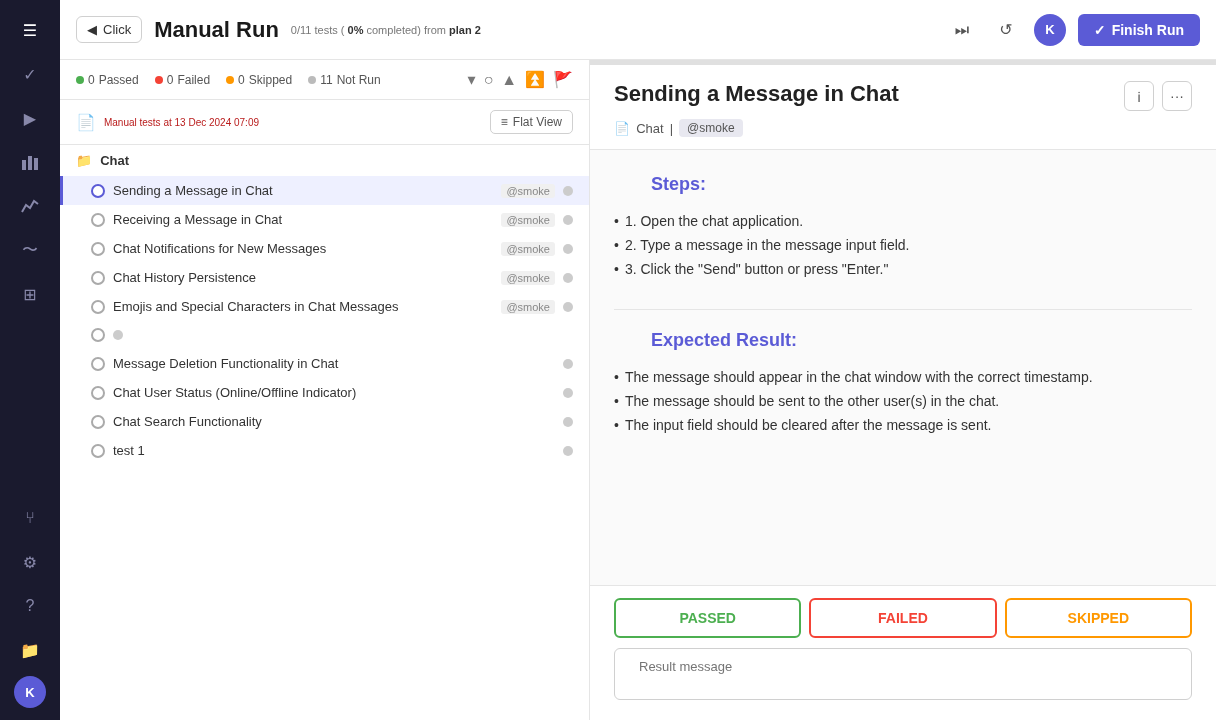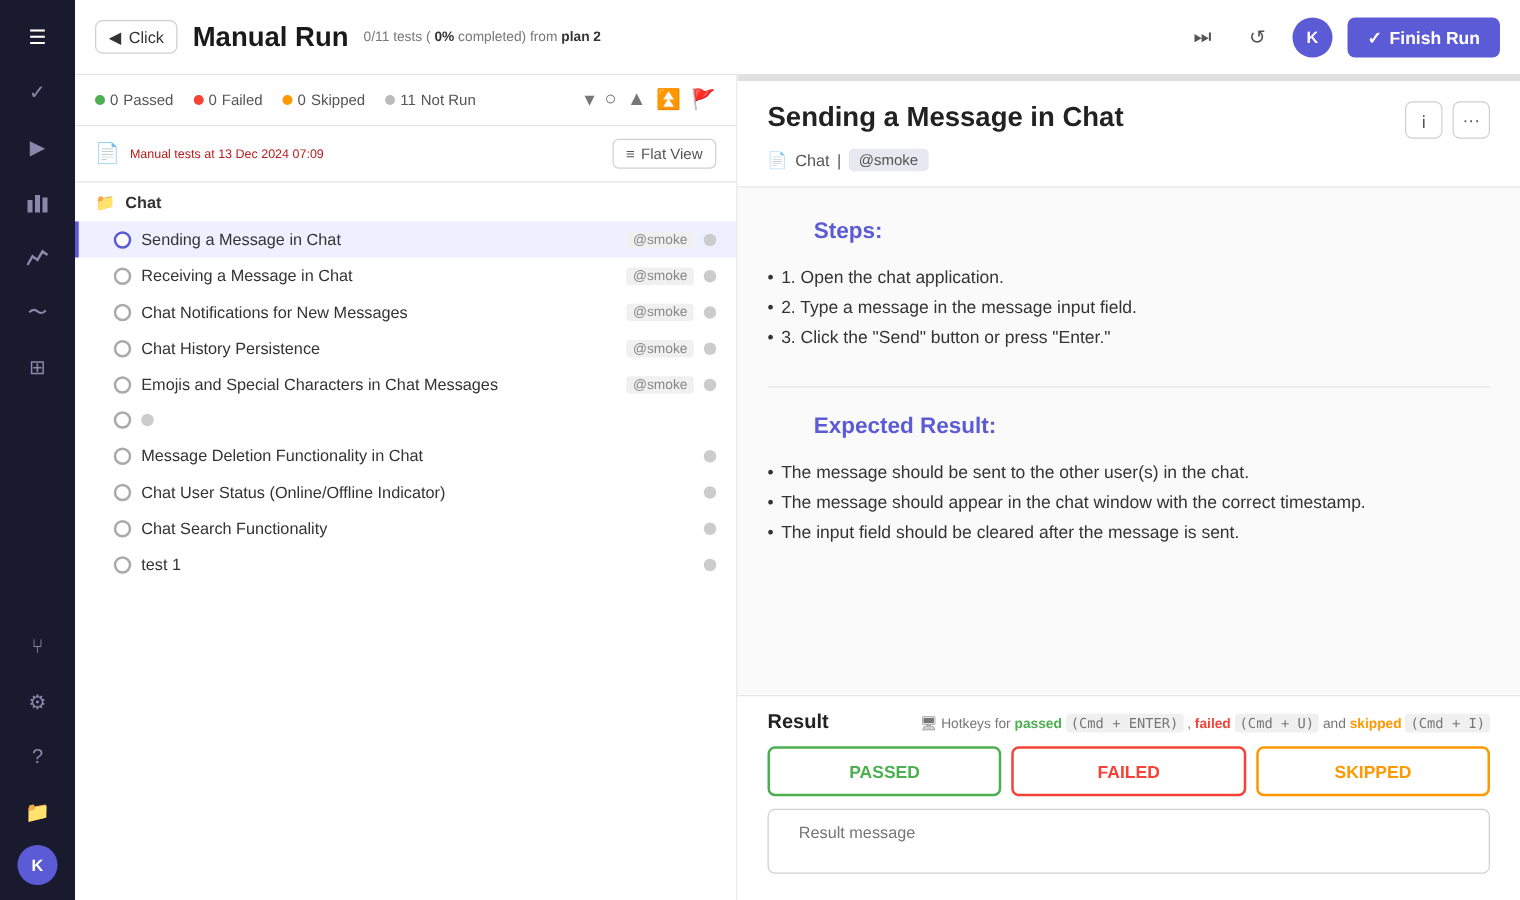--- a/index.html
+++ b/index.html
@@ -560,34 +560,28 @@
           <ul class="step-list" id="steps-list">
               <li>1. Open the chat application.</li>
               <li>2. Type a message in the message input field.</li>
               <li>3. Click the "Send" button or press "Enter."</li>
             </ul>
         </div>
         <hr class="divider-line">
         <div class="expected-section">
           <div class="section-title blue">Expected Result:</div>
           <ul class="step-list" id="expected-list">
+              <li>The message should appear in the chat window with the correct timestamp.</li>
               <li>The message should be sent to the other user(s) in the chat.</li>
-              <li>The message should appear in the chat window with the correct timestamp.</li>
               <li>The input field should be cleared after the message is sent.</li>
             </ul>
         </div>
       </div>
 
       <div class="result-section">
-        <div class="result-header">
-          <span class="result-title">Result</span>
-          <span class="hotkeys-text">
-            🖥 Hotkeys for <span class="passed-label">passed</span> <span class="hotkey">(Cmd + ENTER)</span> , <span class="failed-label">failed</span> <span class="hotkey">(Cmd + U)</span> and <span class="skipped-label">skipped</span> <span class="hotkey">(Cmd + I)</span>
-          </span>
-        </div>
         <div class="result-buttons">
           <button class="result-btn passed">PASSED</button>
           <button class="result-btn failed">FAILED</button>
           <button class="result-btn skipped">SKIPPED</button>
         </div>
         <textarea class="result-message-input" placeholder="Result message" style=""></textarea>
       </div>
     </div>
   </div>
 </div>

